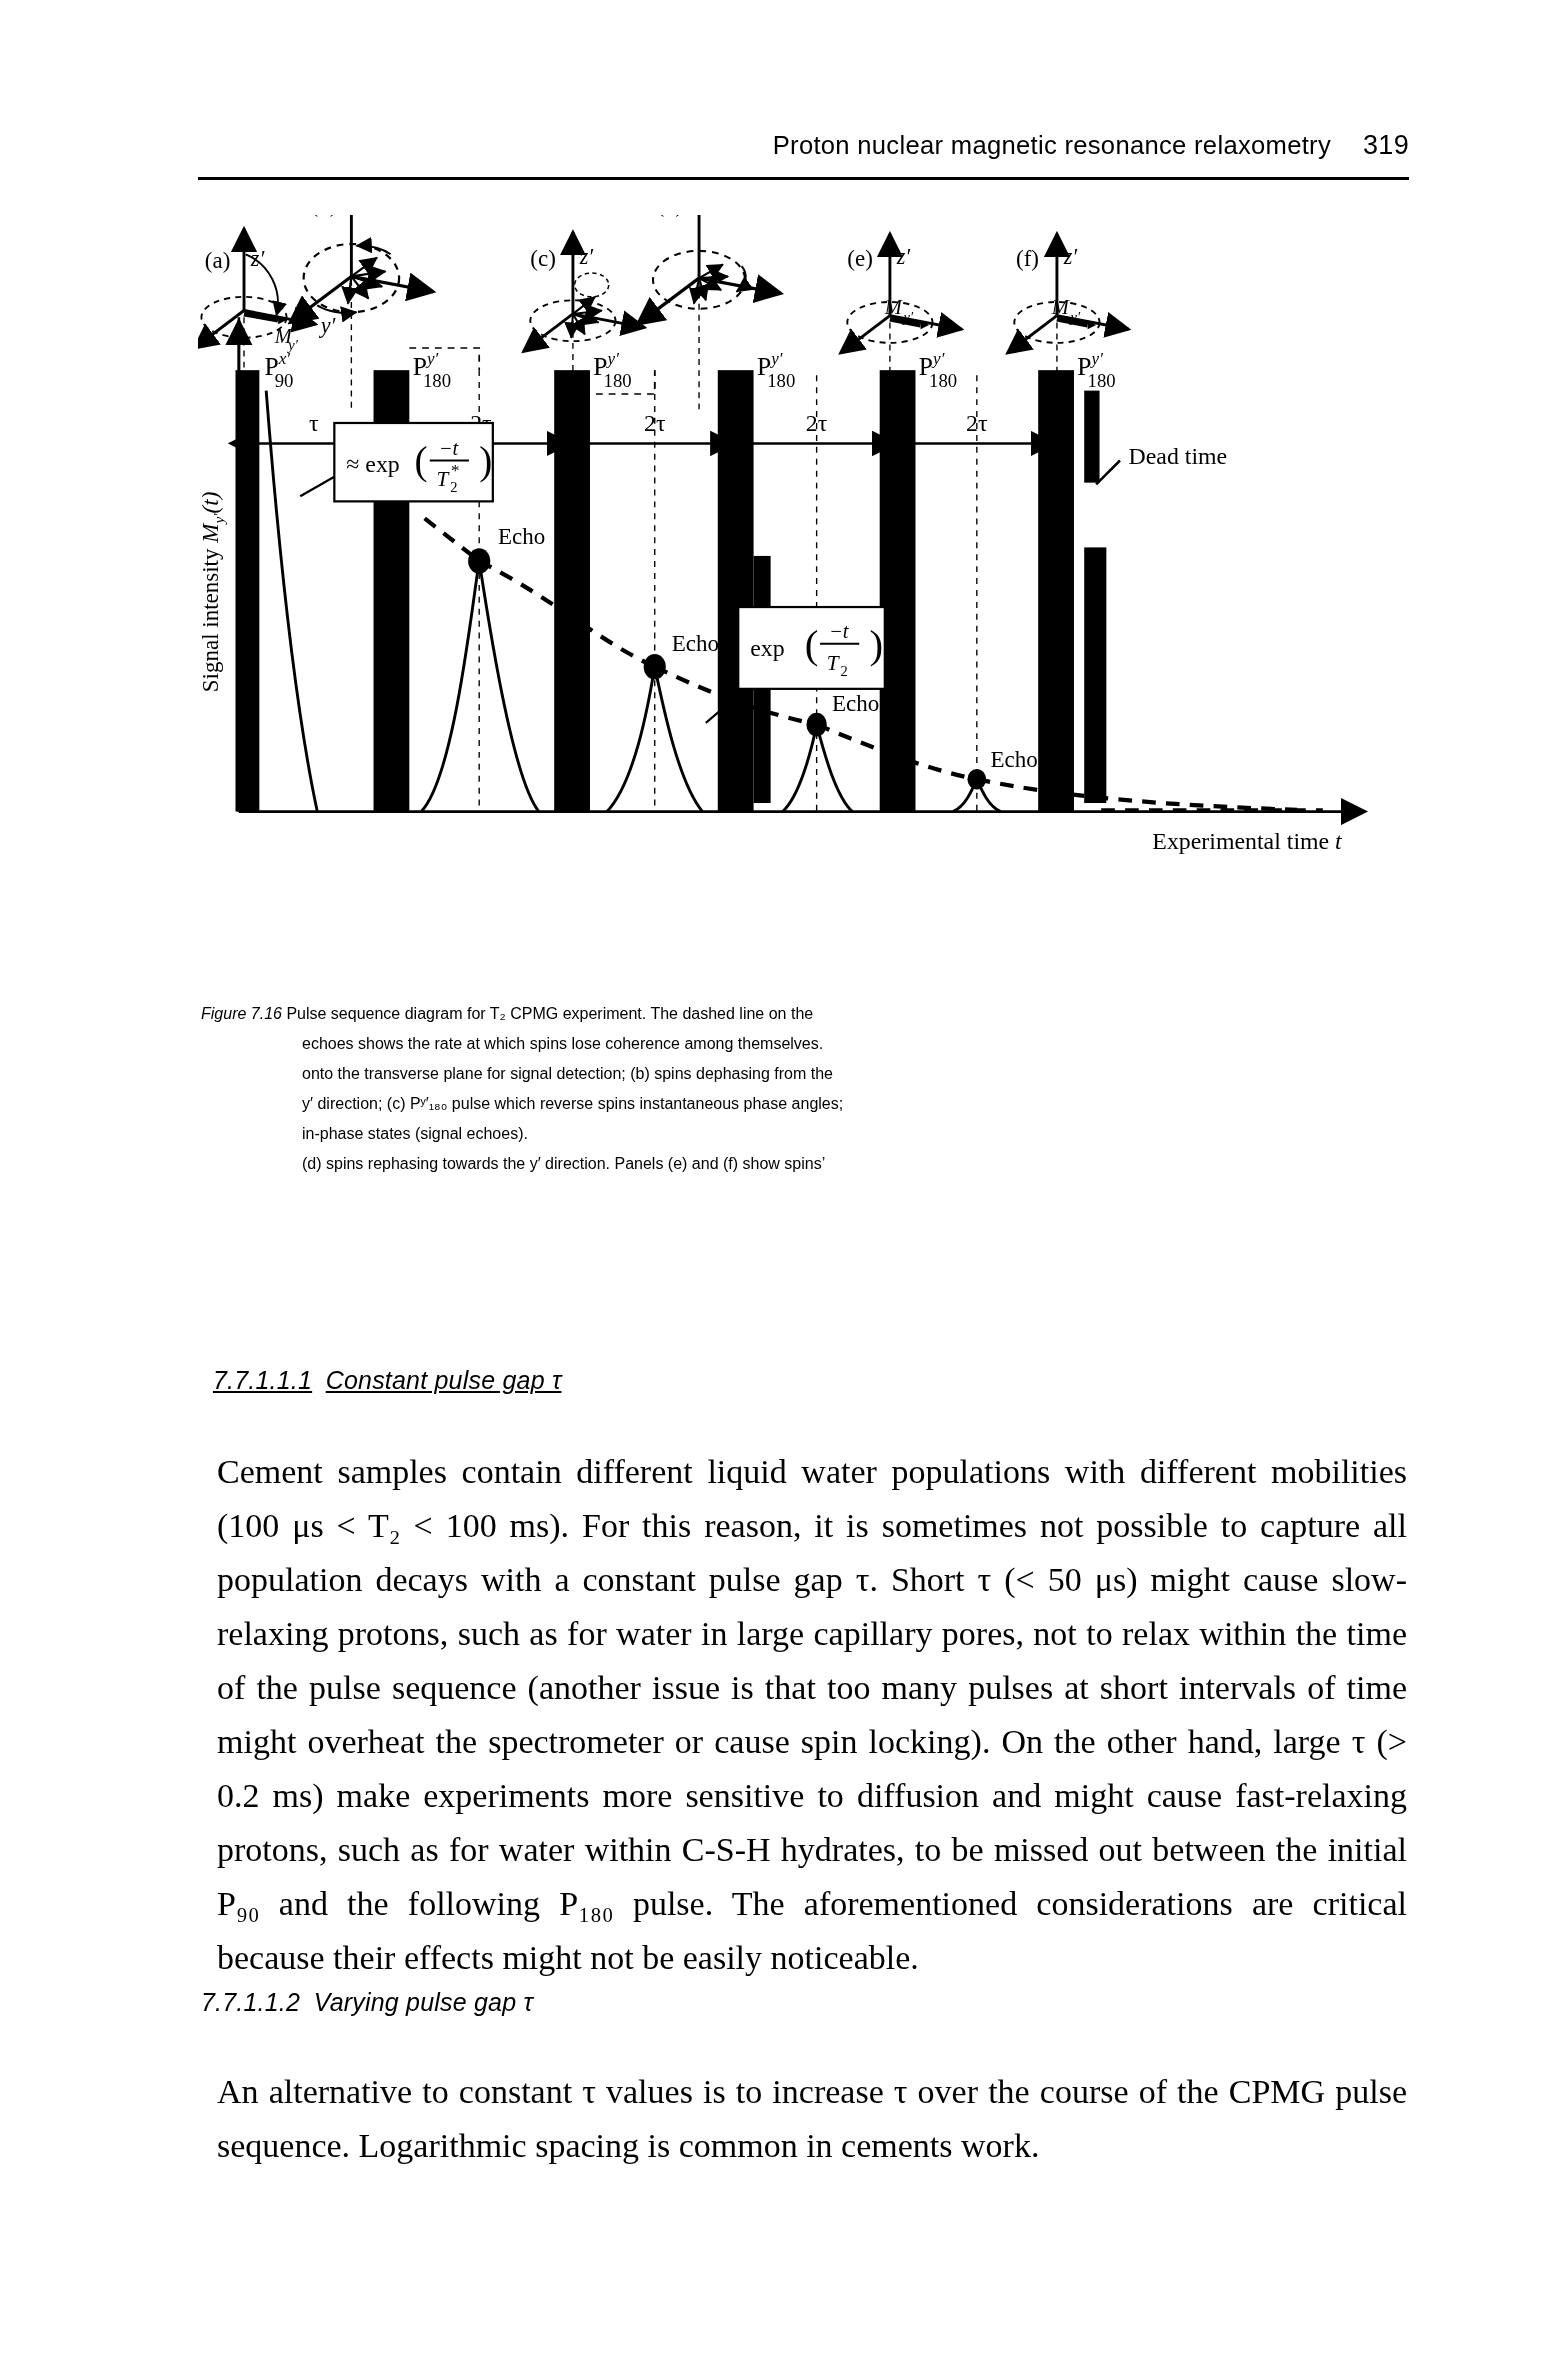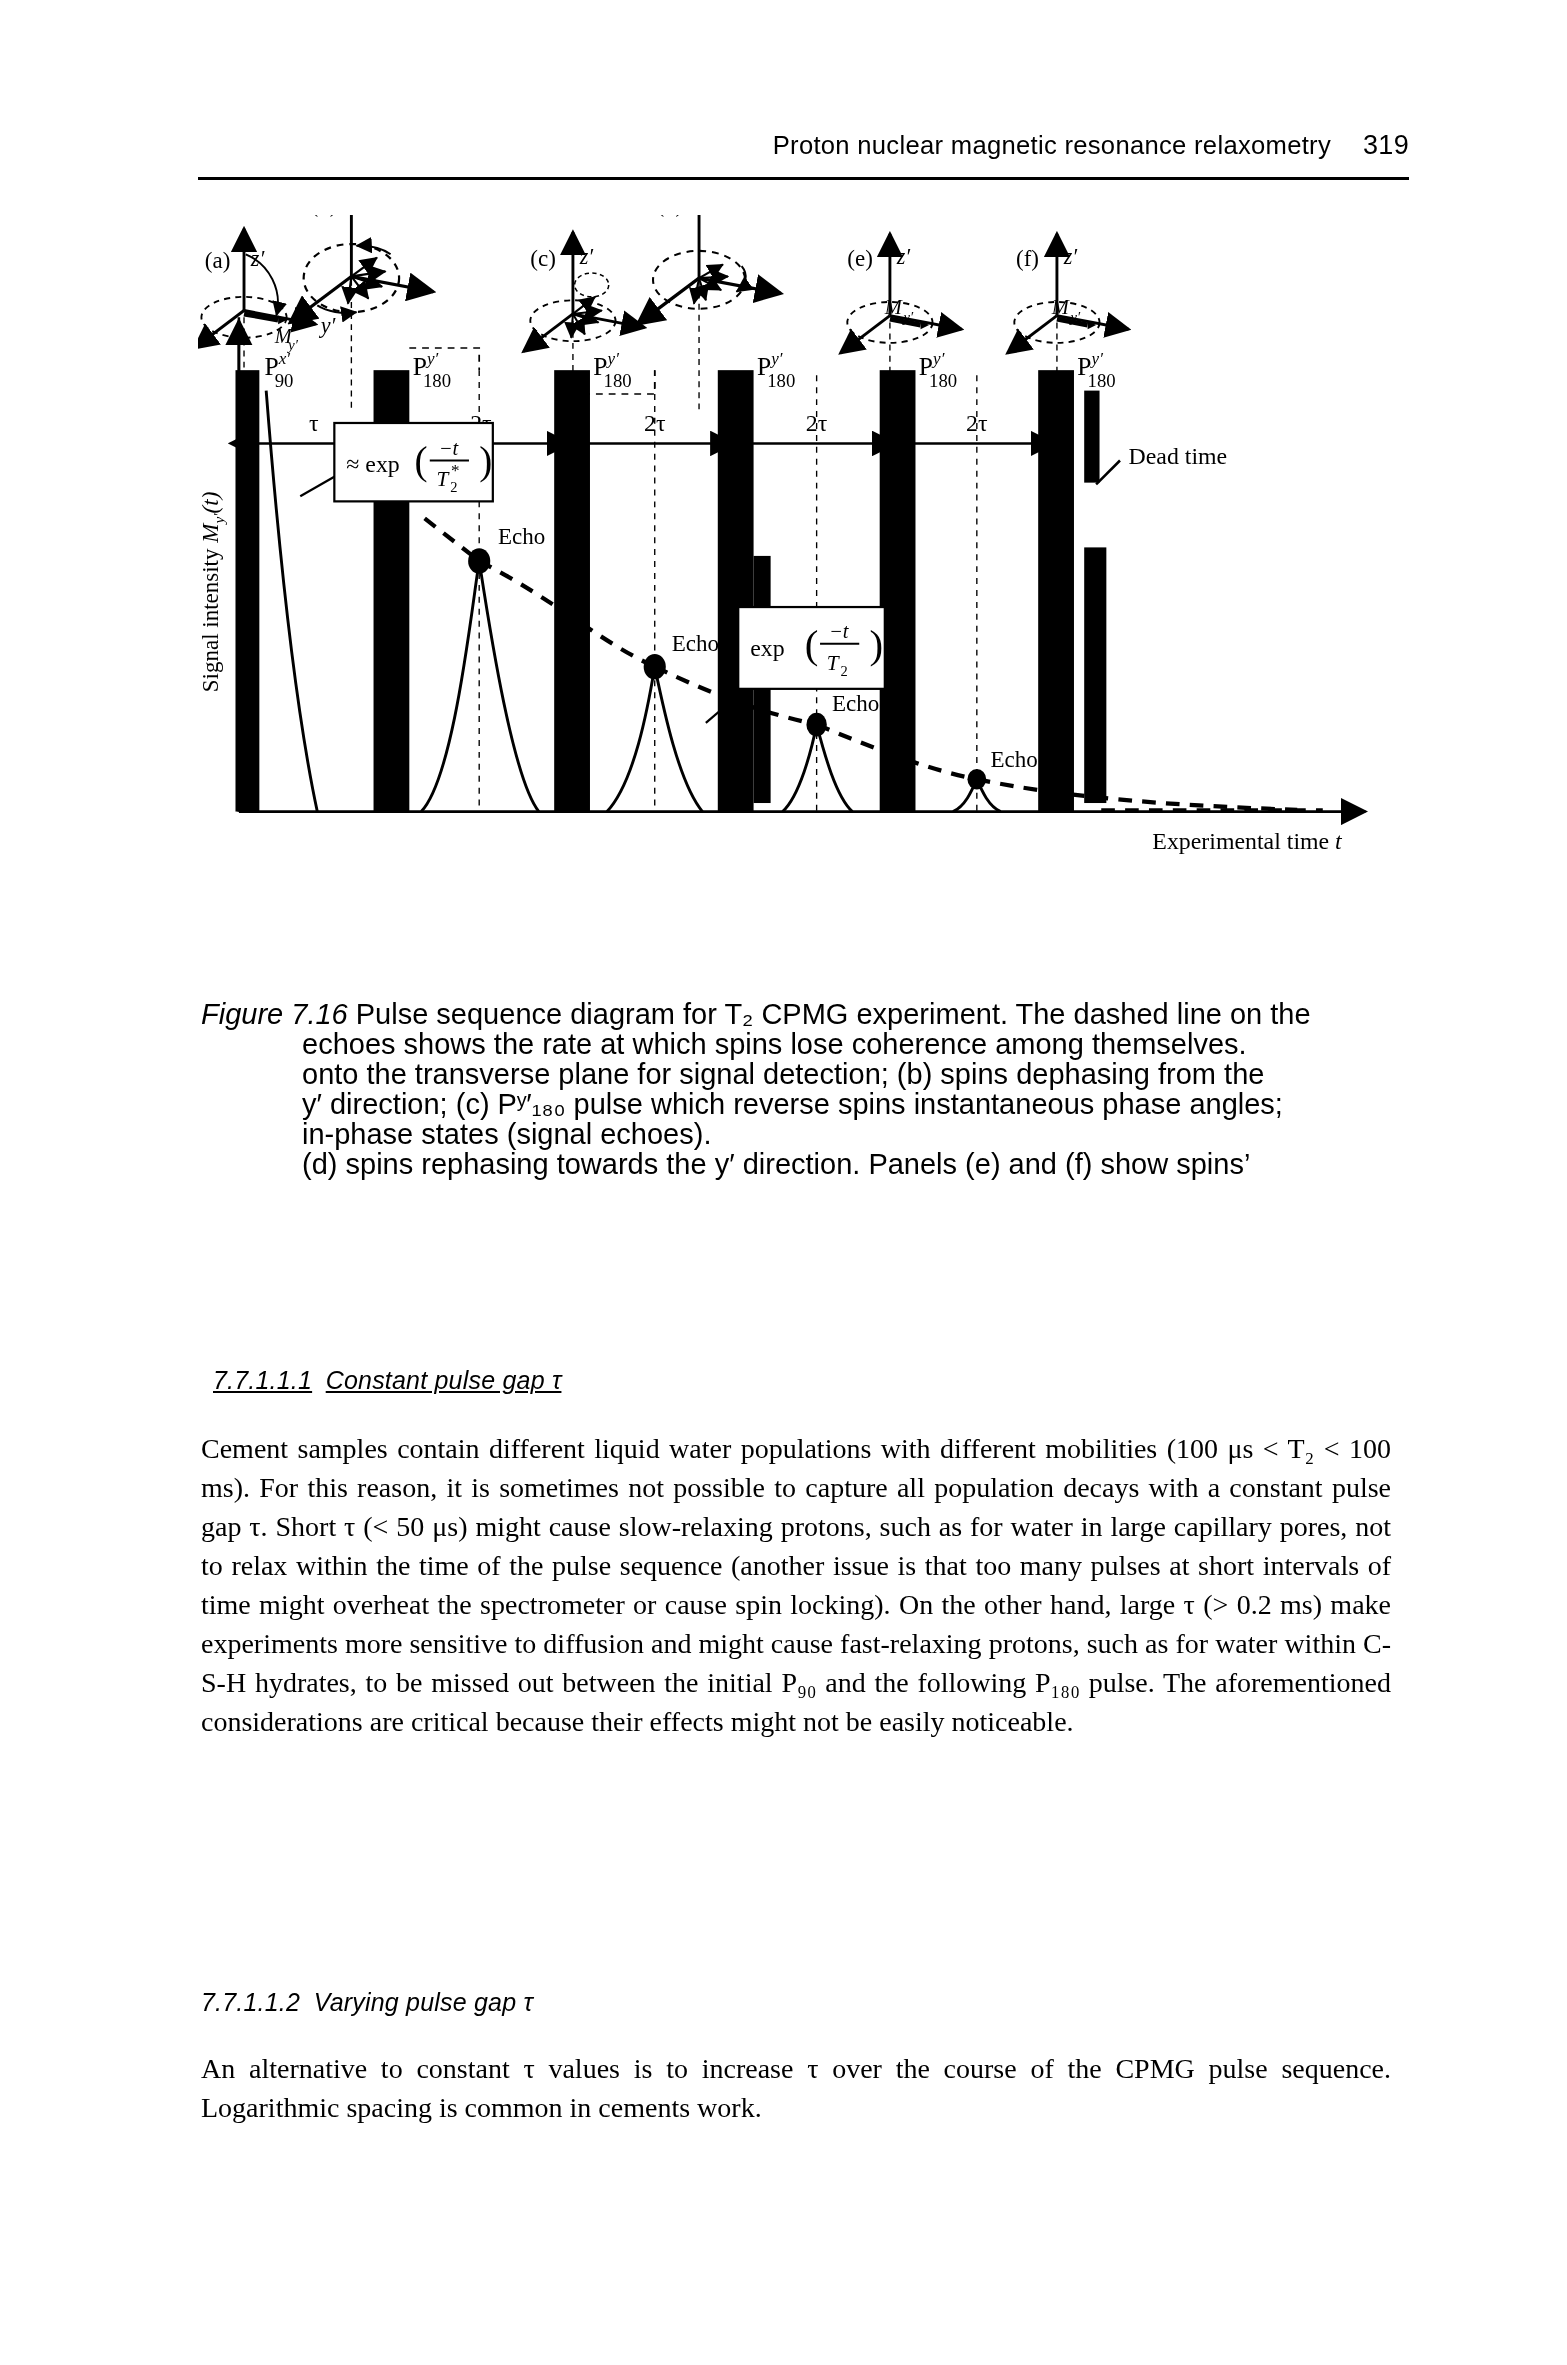--- a/index.html
+++ b/index.html
@@ -31,21 +31,21 @@
   }
 
   
   .figure { position:absolute; left:198px; top:215px; width:1210px; height:750px; }
   .fig-svg { display:block; }
 
   
   .caption {
     position:absolute; left:201px; top:999px; width:1189px;
     font-family:"Liberation Sans", sans-serif;
-    font-size:29px;
+    font-size:16px;
     line-height:30px;
     text-align:justify;
   }
   .caption .cap-label { font-style:italic; }
   .cap-indent { display:block; margin-left:101px; }
   .cap-first { display:block; }
 
   
   h4.sec {
     position:absolute;
@@ -56,26 +56,26 @@
     font-size:25px;
     letter-spacing:0.2px;
   }
   h4.sec .num { margin-right:13.6px; font-style:italic; }
   #sec-1 { left:213px; top:1366px;text-decoration:underline; }
   #sec-2 { left:201px; top:1988px; }
 
   
   p.body {
     position:absolute;
-    margin:0;
+    margin:16px;
     left:201px;
     width:1190px;
     font-family:"Liberation Serif", serif;
-    font-size:28px;
-    line-height:39px;
+    font-size:34px;
+    line-height:54px;
     text-align:justify;
     text-align-last:left;
     hyphens:none;
   }
   #para-1 { top:1429px; }
   #para-2 { top:2049px; }
 
   
   text { font-family:"Liberation Serif", serif; fill:#000; }
   .t-it  { font-style:italic; }

